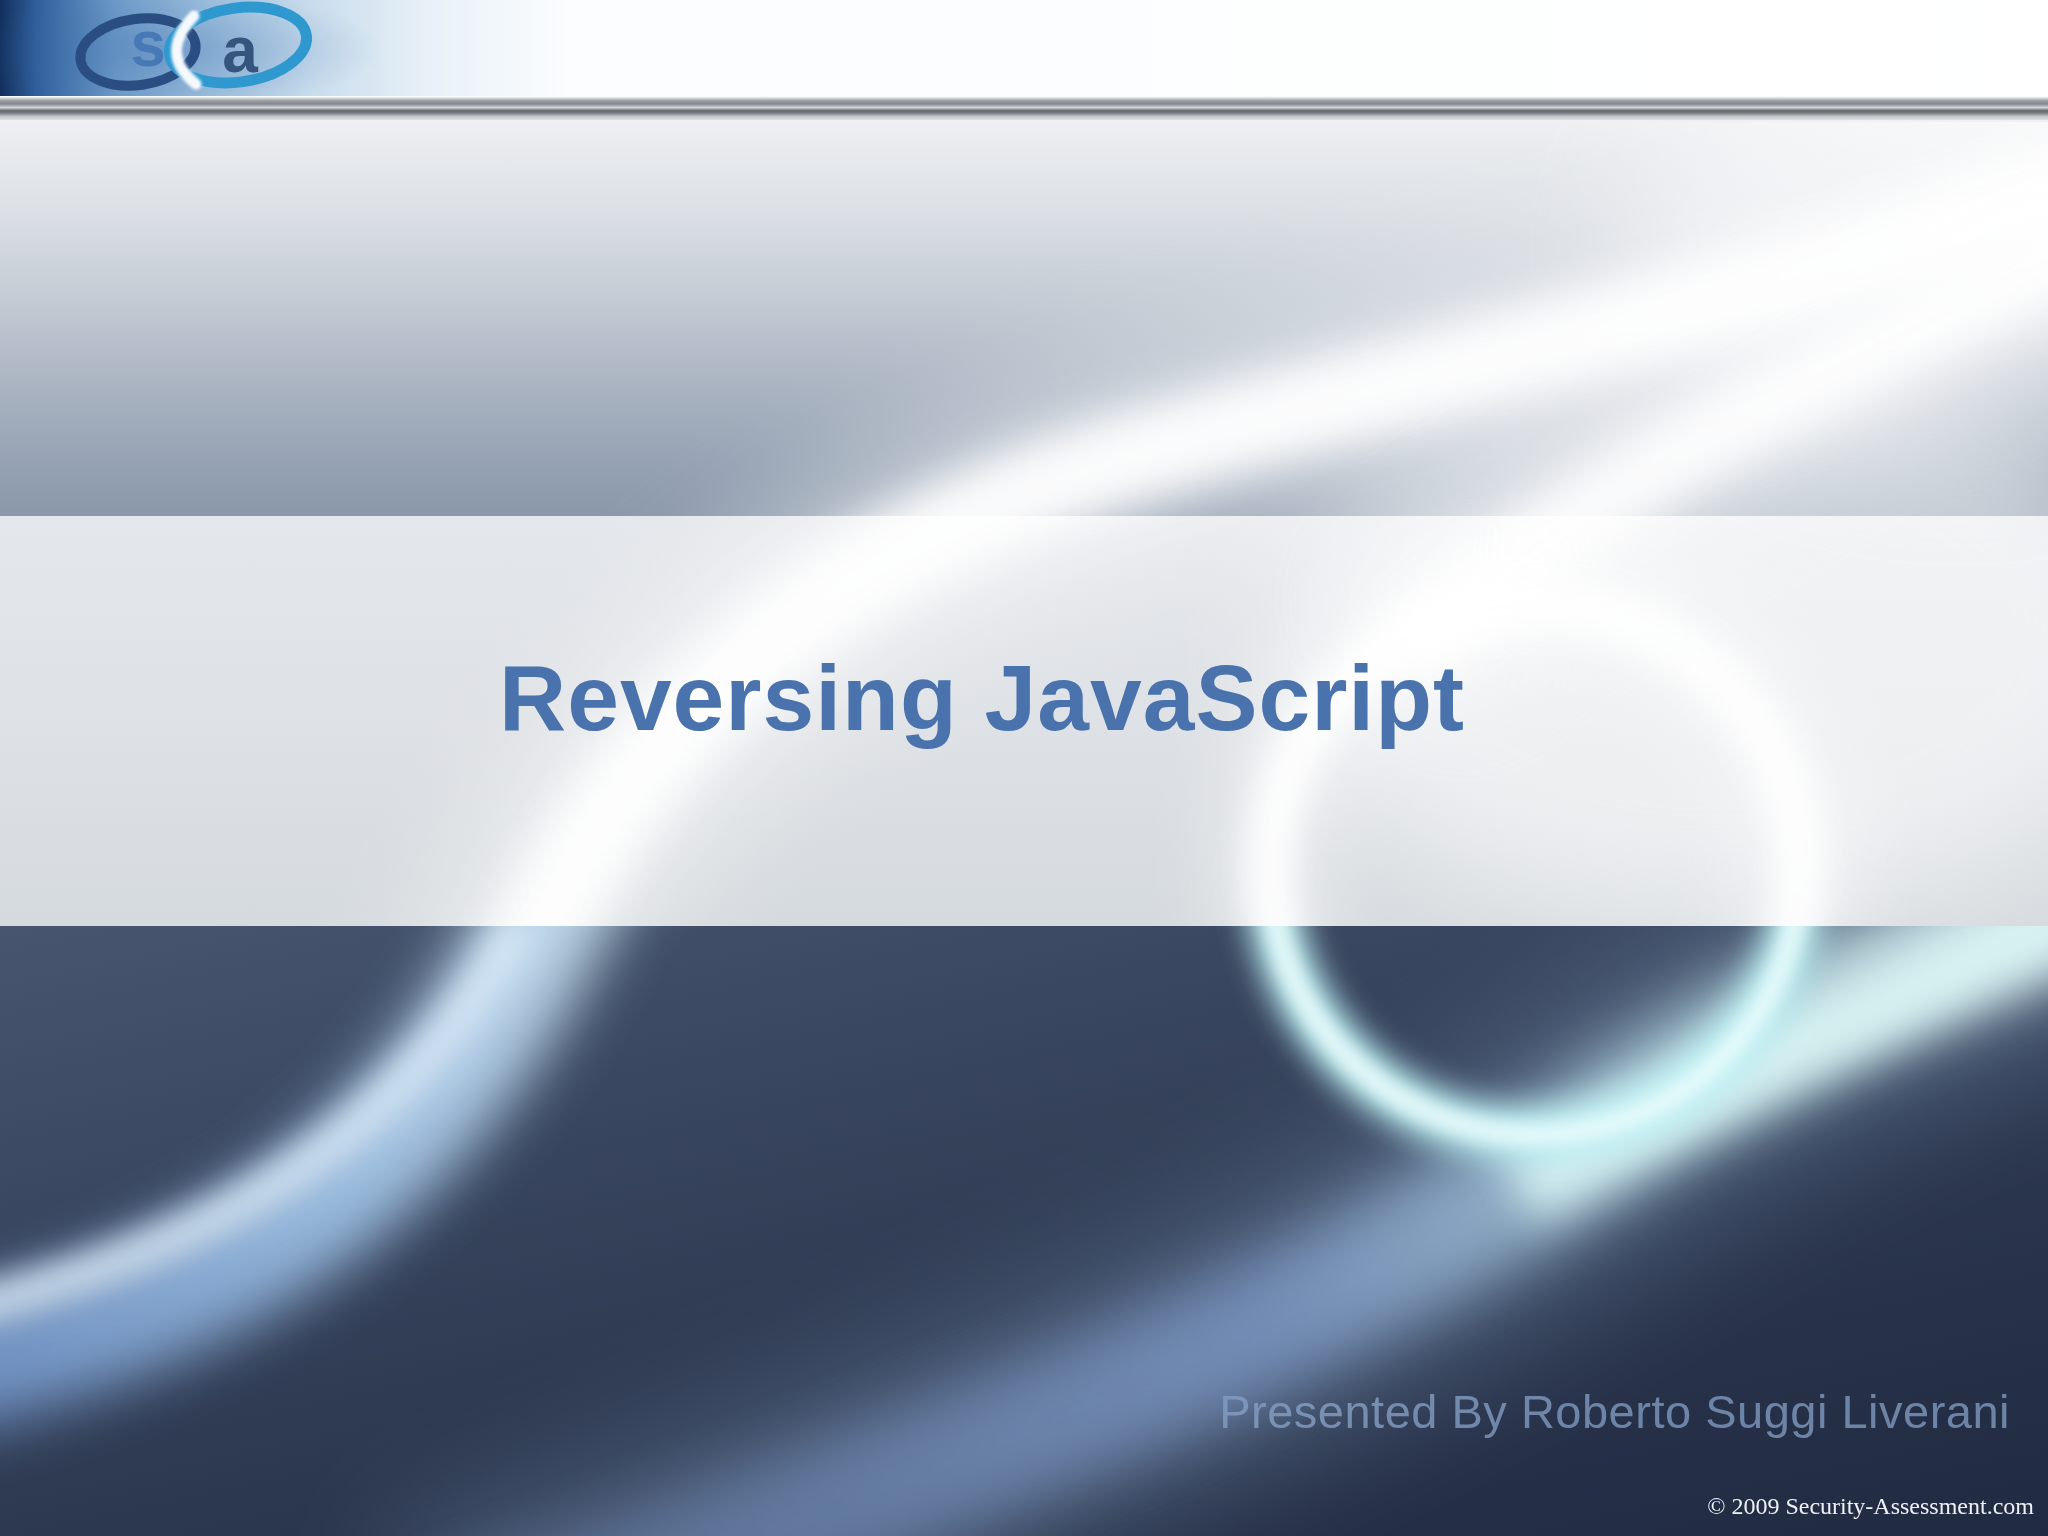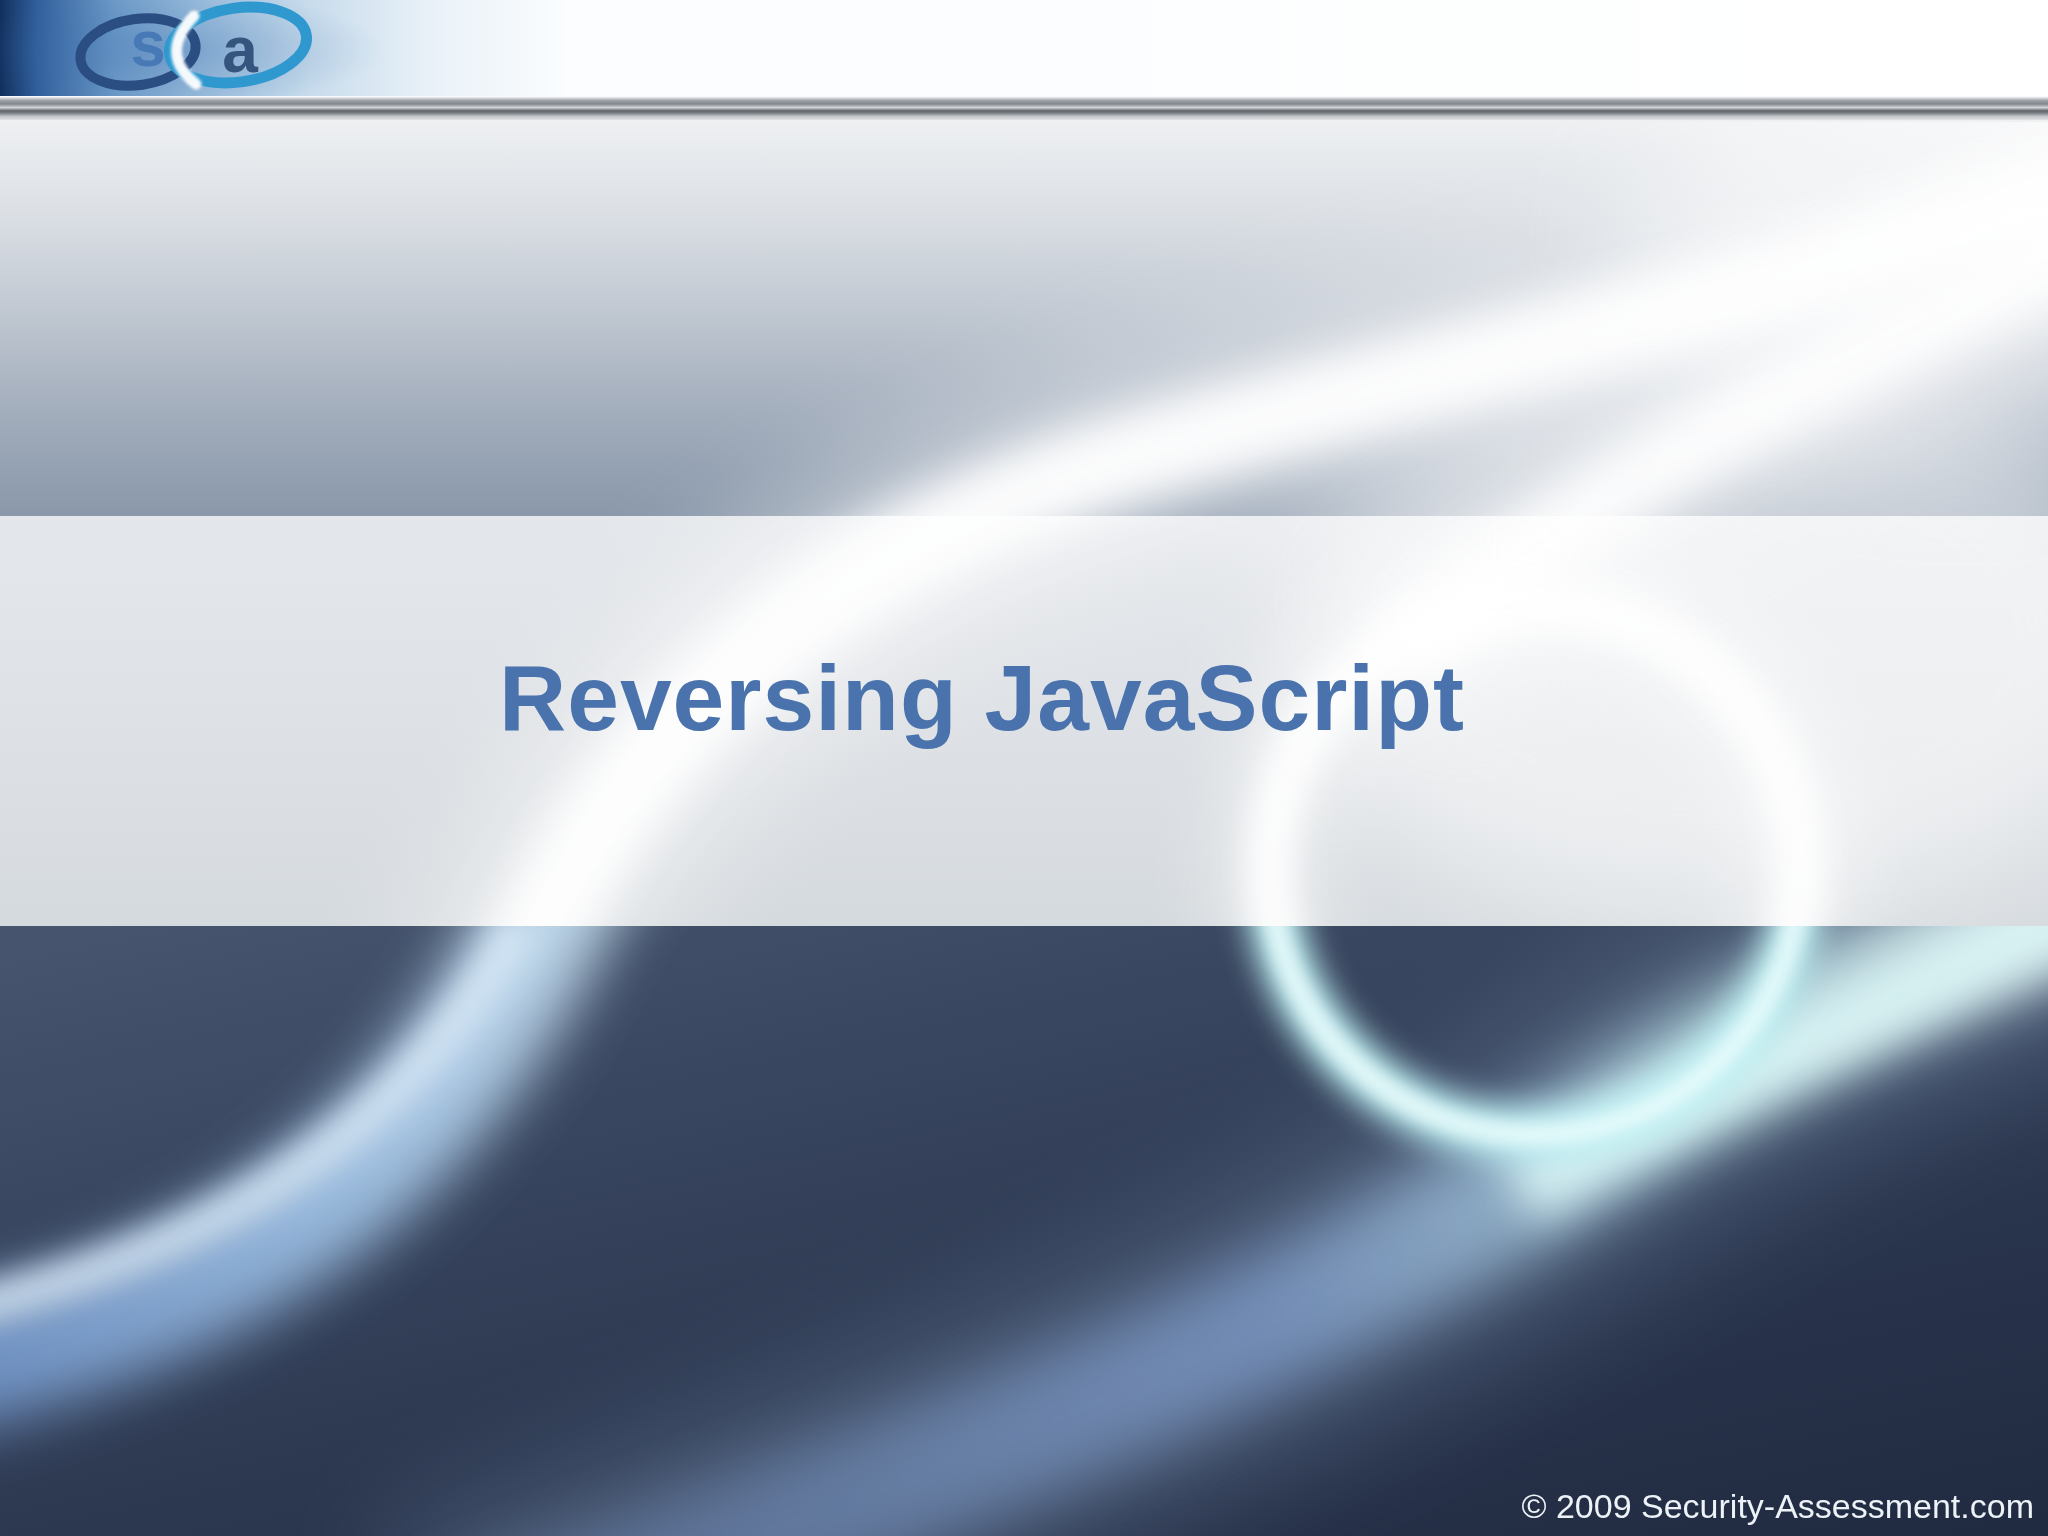--- a/index.html
+++ b/index.html
@@ -43,35 +43,36 @@
     font-size:93px;line-height:100px;font-weight:bold;
     color:#4a73ad;letter-spacing:1px;
   }
   .presented{
     position:absolute;right:38px;top:1386px;z-index:2;
     font-size:47px;line-height:52px;font-weight:normal;
     color:rgba(126,151,188,0.82);letter-spacing:0.5px;
   }
   .copyright{
     position:absolute;right:14px;top:1486px;z-index:8;
-    font-size:34px;line-height:40px;
-    color:#edf2f7;letter-spacing:0px;
+    font-size:24px;line-height:40px;
+    color:#edf2f7;letter-spacing:0px;font-family:Liberation Serif, serif;
   }
 </style>
 </head>
 <body>
 
 <div class="slide">
 
   <div class="band band-header"></div>
   <div class="band band-metal"></div>
   <div class="band band-upper"></div>
   <div class="band band-title"></div>
   <div class="band band-footer"></div>
 
+  <div class="presented">Presented By Roberto Suggi Liverani</div>
 
   <svg class="fx" width="2048" height="1536" viewBox="0 0 2048 1536">
     <defs>
       <filter id="b8" x="-80%" y="-80%" width="260%" height="260%">
           <feGaussianBlur stdDeviation="8"></feGaussianBlur>
         </filter>
       <filter id="b15" x="-80%" y="-80%" width="260%" height="260%">
           <feGaussianBlur stdDeviation="15"></feGaussianBlur>
         </filter>
       <filter id="b22" x="-80%" y="-80%" width="260%" height="260%">

